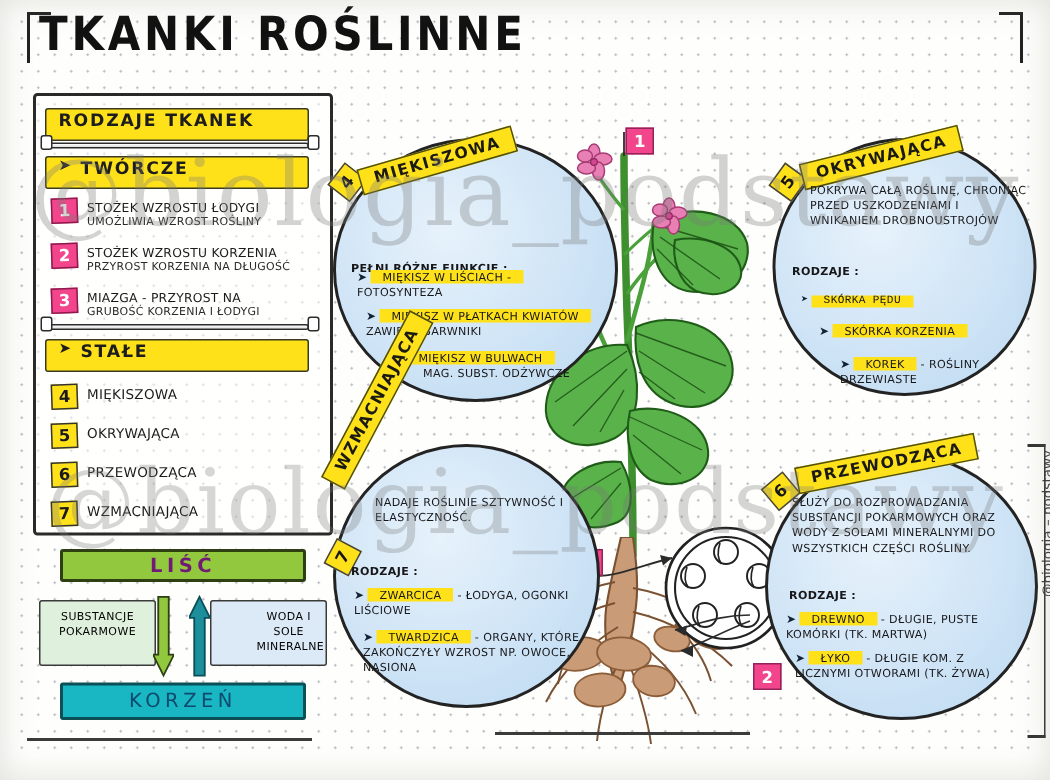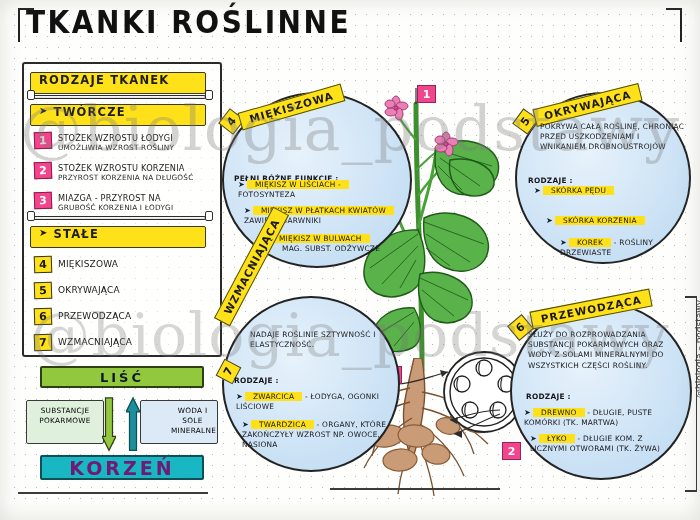--- a/index.html
+++ b/index.html
@@ -79,27 +79,27 @@
   .badge.pink { background:#f2458c; color:#fff; border-color:#8c1c4d;}
   .badge.yellow { background:#ffe11a; }
   .row-txt { font-size:8.2px; line-height:10px; letter-spacing:.2px; color:#1b1b1b; padding-top:1px;}
   .row-txt .sub { font-size:7.3px; color:#2a2a2a; display:block; }
 
   
   #lisc-box {
     position:absolute; left:40px; top:366px; width:164px; height:22px;
     background:#92c83e; border:2px solid #2f3f14; border-radius:2px;
     display:flex; align-items:center; justify-content:center;
-    font-size:13px; font-weight:bold; letter-spacing:3px; color:#0f172a;
+    font-size:13px; font-weight:bold; letter-spacing:3px; color:#701a75;
   }
   #korzen-box {
     position:absolute; left:40px; top:455px; width:164px; height:25px;
     background:#19b6c4; border:2px solid #0b4f57; border-radius:2px;
     display:flex; align-items:center; justify-content:center;
-    font-size:19px; font-weight:bold; letter-spacing:3px; color:#701a75;
+    font-size:13px; font-weight:normal; letter-spacing:3px; color:#0c4a6e;
   }
   .tnote {
     position:absolute; border:1.5px solid #3a3a3a; border-radius:2px;
     font-size:7.3px; line-height:10px; text-align:center; padding:5px 3px;
     letter-spacing:.3px;
   }
   #note-left { left:26px; top:400px; width:78px; height:44px; background:#dff0dd; }
   #note-right { left:140px; top:400px; width:78px; height:44px; background:#dceaf7;padding-left:30px; }
   .arrow-v { position:absolute; width:14px; }
   #arrow-down { left:102px; top:394px; }
@@ -399,21 +399,21 @@
   <div class="bub-text" style="left:262px; top:234px; width:150px;">
     <span class="bullet">➤</span><span class="hl">MIĘKISZ W BULWACH</span><br>
     <span style="margin-left:20px">MAG. SUBST. ODŻYWCZE</span>
   </div>
 
   <div class="bubble" id="b-okrywajaca"></div>
   <div class="numtag" style="left:516px; top:112px; transform:rotate(-54deg);">5</div>
   <div class="ribbon" style="left:533px; top:96px; transform:rotate(-14deg);">OKRYWAJĄCA</div>
   <div class="bub-text" style="left:540px; top:122px; width:146px;">POKRYWA CAŁĄ ROŚLINĘ, CHRONIĄC PRZED USZKODZENIAMI I WNIKANIEM DROBNOUSTROJÓW</div>
   <div class="bub-text" style="left:528px; top:176px; width:140px; font-weight:bold;">RODZAJE :</div>
-  <div class="bub-text" style="left:534px; top:186px;">
+  <div class="bub-text" style="left:534px; top:196px;font-family:Liberation Mono, monospace;">
     <span class="bullet">➤</span><span class="hl">SKÓRKA  PĘDU</span>
   </div>
   <div class="bub-text" style="left:546px; top:216px;">
     <span class="bullet">➤</span><span class="hl">SKÓRKA KORZENIA</span>
   </div>
   <div class="bub-text" style="left:560px; top:238px; width:124px;">
     <span class="bullet">➤</span><span class="hl">KOREK</span>
     <span>- ROŚLINY DRZEWIASTE</span>
   </div>
 

